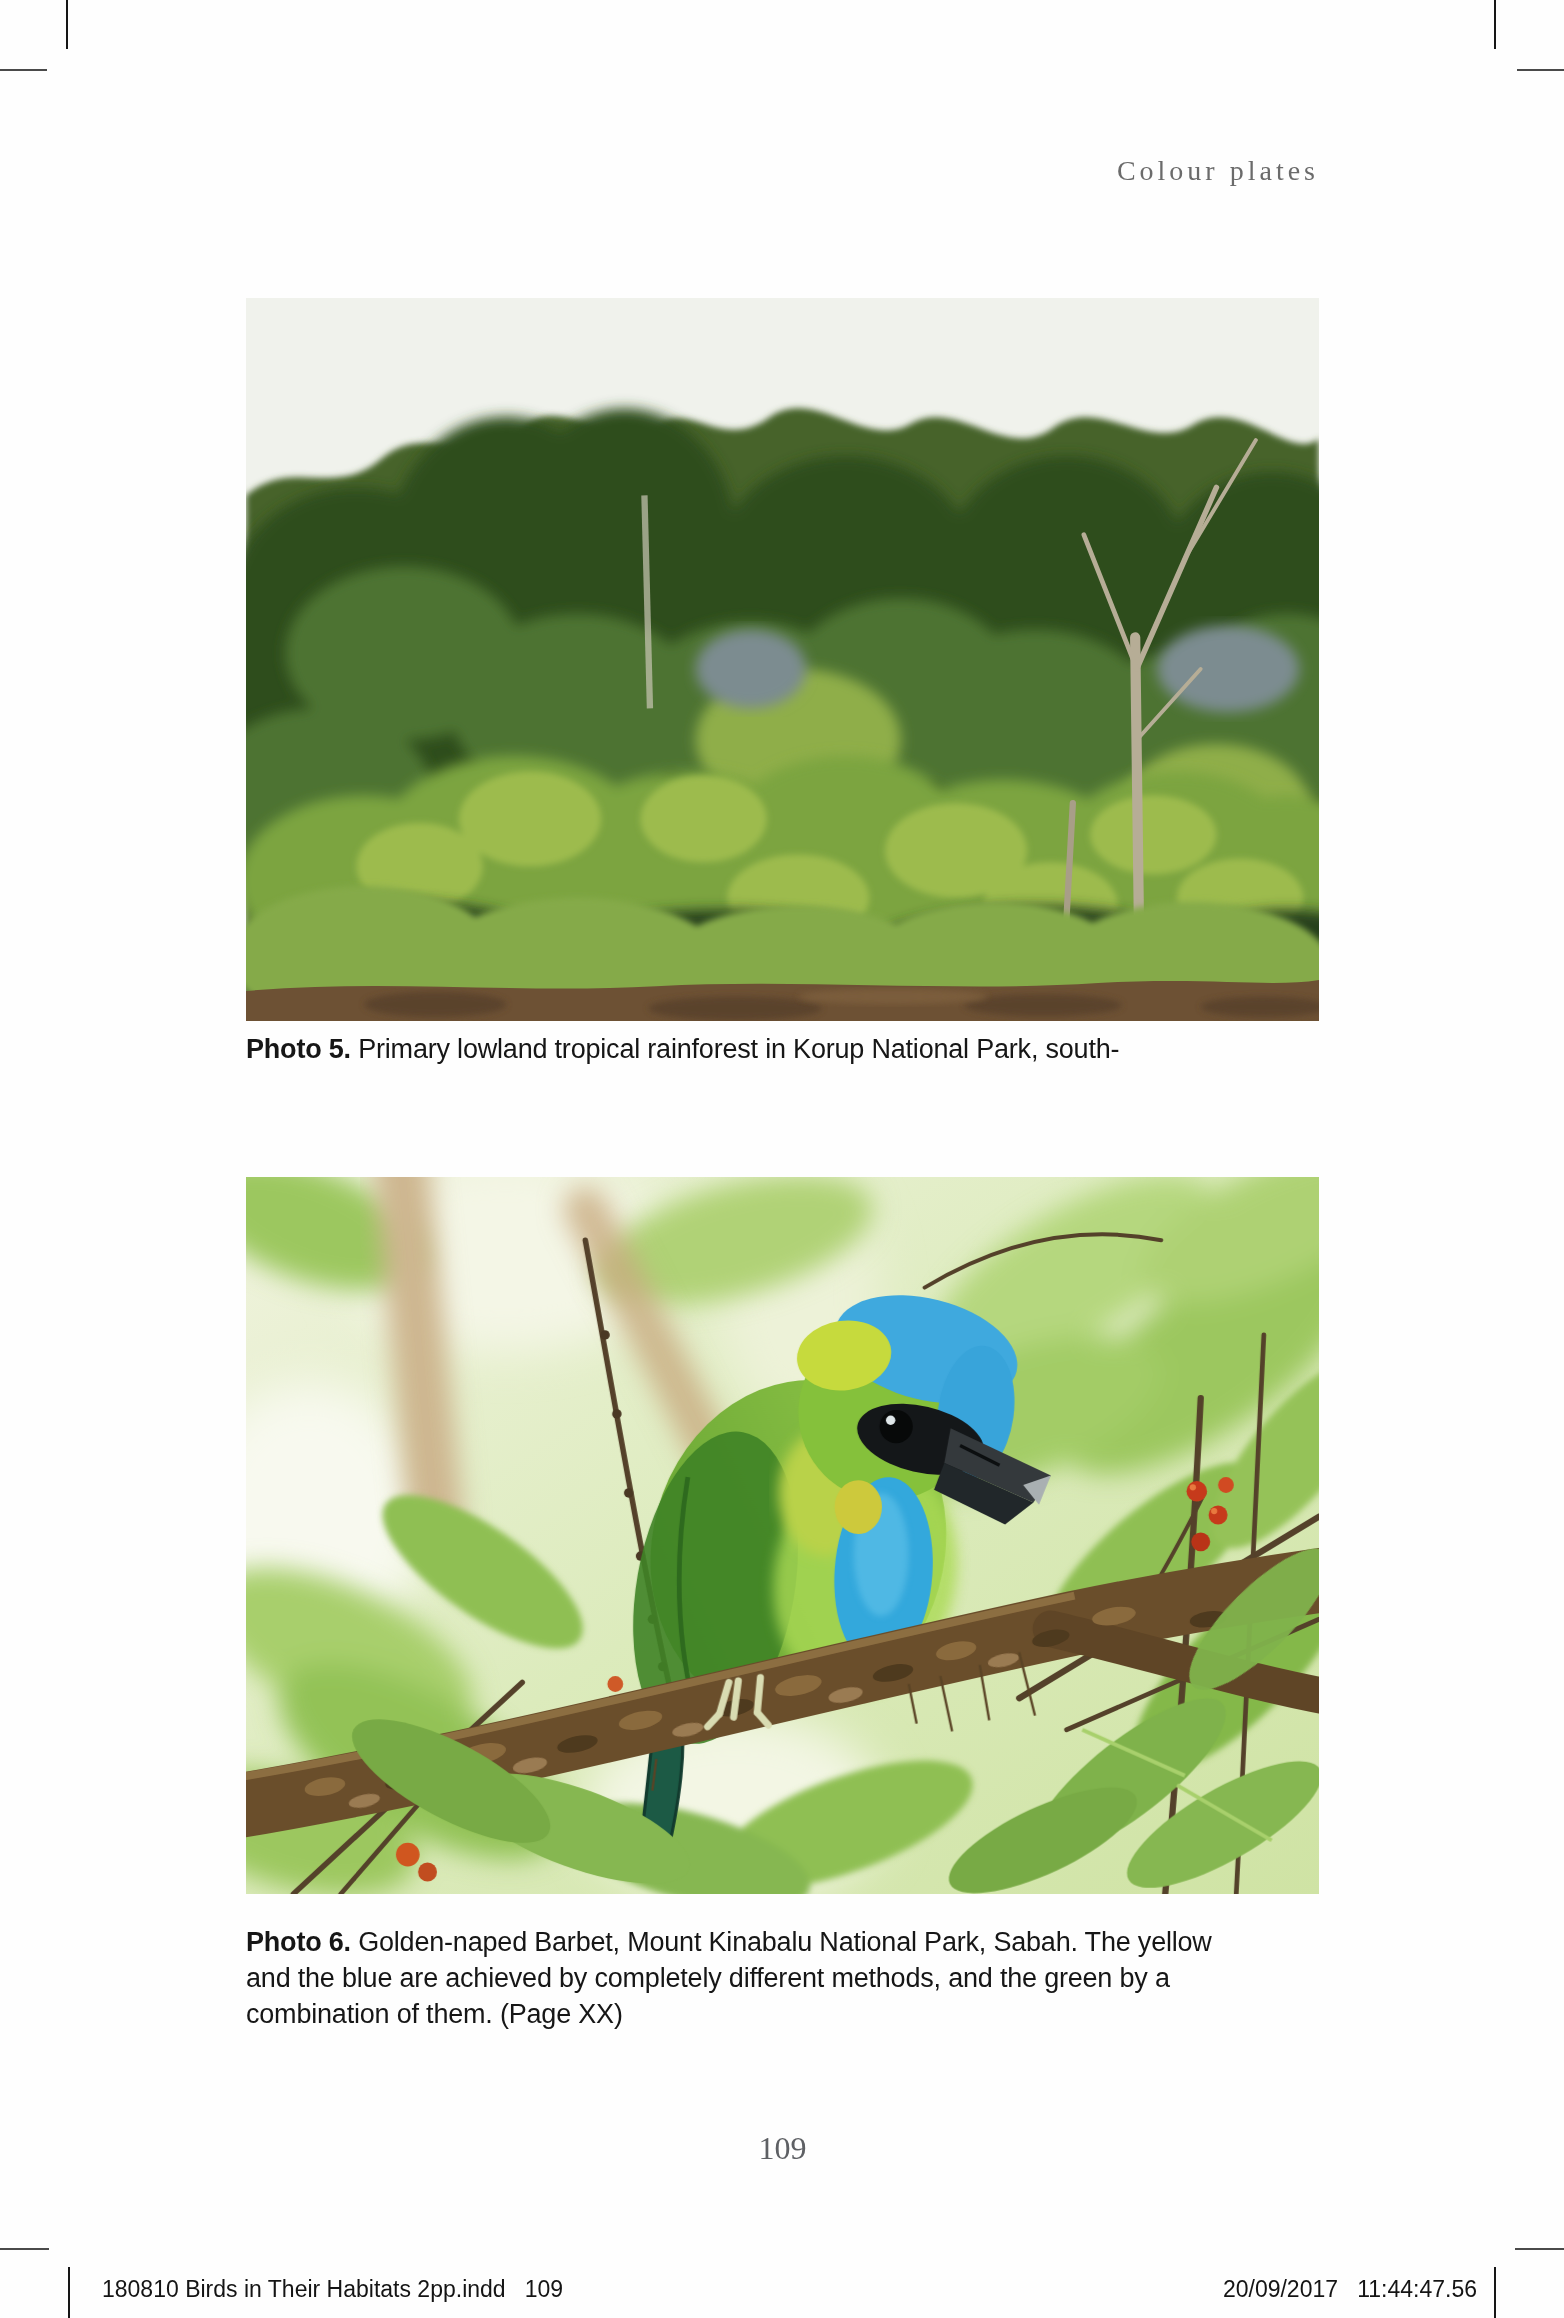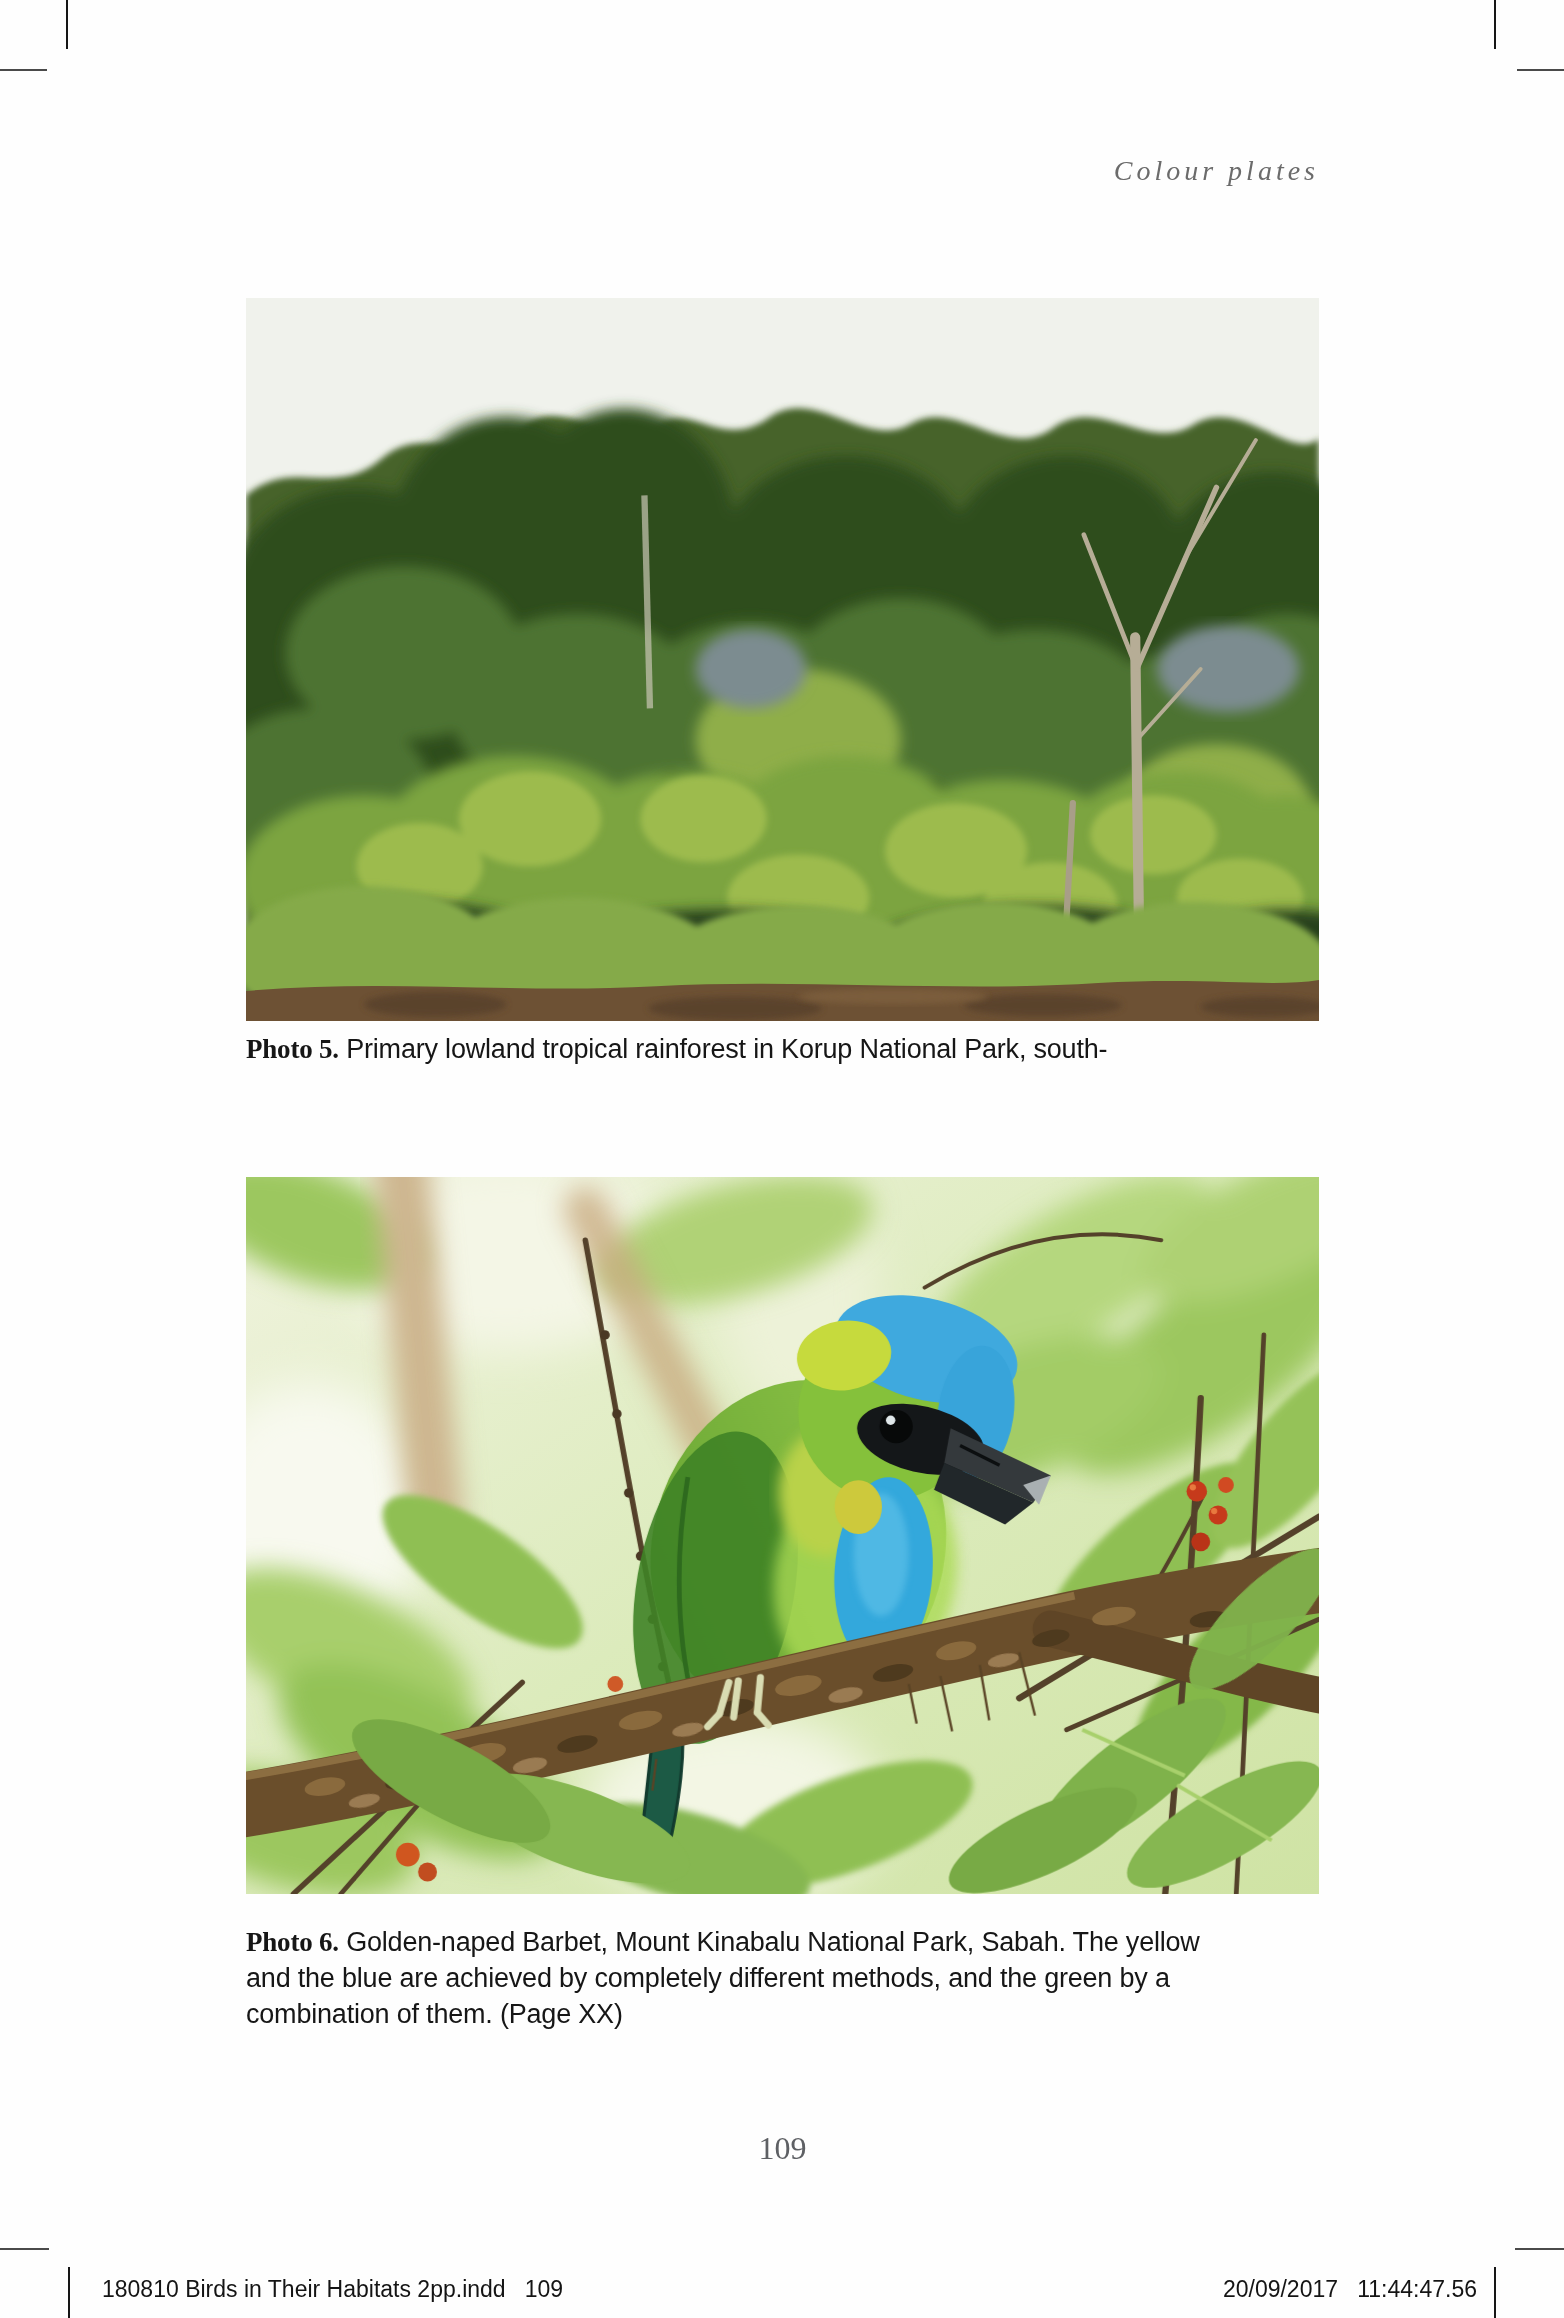--- a/index.html
+++ b/index.html
@@ -2,28 +2,28 @@
 <html style="--caption-text: #161616; --running-head: #6b6b6b; --page-number: #5e6064; --footer-text: #141414; --forest-dark-green: #2e4d1f; --forest-light-green: #7ca43f; --bird-body-green: #7cb835; --bird-blue: #3fa9de; --bird-yellow: #c6da3d; --branch-brown: #6a4e2b; --berry-red: #c63a1b;font-size:12.6px"><head>
 <meta charset="utf-8">
 <style>
   html,body{margin:0;padding:0;background:#ffffff;}
   #page{position:relative;width:1565px;height:2319px;background:#fefefe;overflow:hidden;
         font-family:"Liberation Sans",sans-serif;}
   .crop{position:absolute;background:#2a2a2a;}
   .crop.h{height:2.4px;background:#4a4a4a;}
   .crop.v{width:2.4px;background:#161616;}
   .running-head{position:absolute;top:155px;left:246px;width:1073px;text-align:right;
-     font-family:"Liberation Serif",serif;font-style:italic;font-size:28px;
+     font-family:"Liberation Serif",serif;font-size:28px;
      letter-spacing:4px;color:var(--running-head,#6b6b6b);}
   .photo{position:absolute;left:246px;width:1073px;display:block;}
   #photo-forest{top:298px;height:723px;}
   #photo-bird{top:1177px;height:717px;}
   .caption{position:absolute;left:246px;width:1097px;font-size:27px;line-height:36px;
      color:var(--caption-text,#161616);letter-spacing:-0.2px;}
-  .caption strong{font-weight:bold;font-family:Liberation Serif, serif;}
+  .caption strong{font-weight:bold;}
   #caption-photo5{top:1031px;}
   #caption-photo6{top:1924px;}
   .page-number{position:absolute;top:2124px;left:246px;width:1073px;text-align:center;
      font-family:"Liberation Serif",serif;font-size:32px;color:var(--page-number,#5e6064);margin-top:6px;}
   .footer-line{position:absolute;top:2276px;left:102px;right:88px;display:flex;
      justify-content:space-between;font-size:23px;color:var(--footer-text,#141414);
      white-space:pre;}
 </style>
 </head>
 <body>

